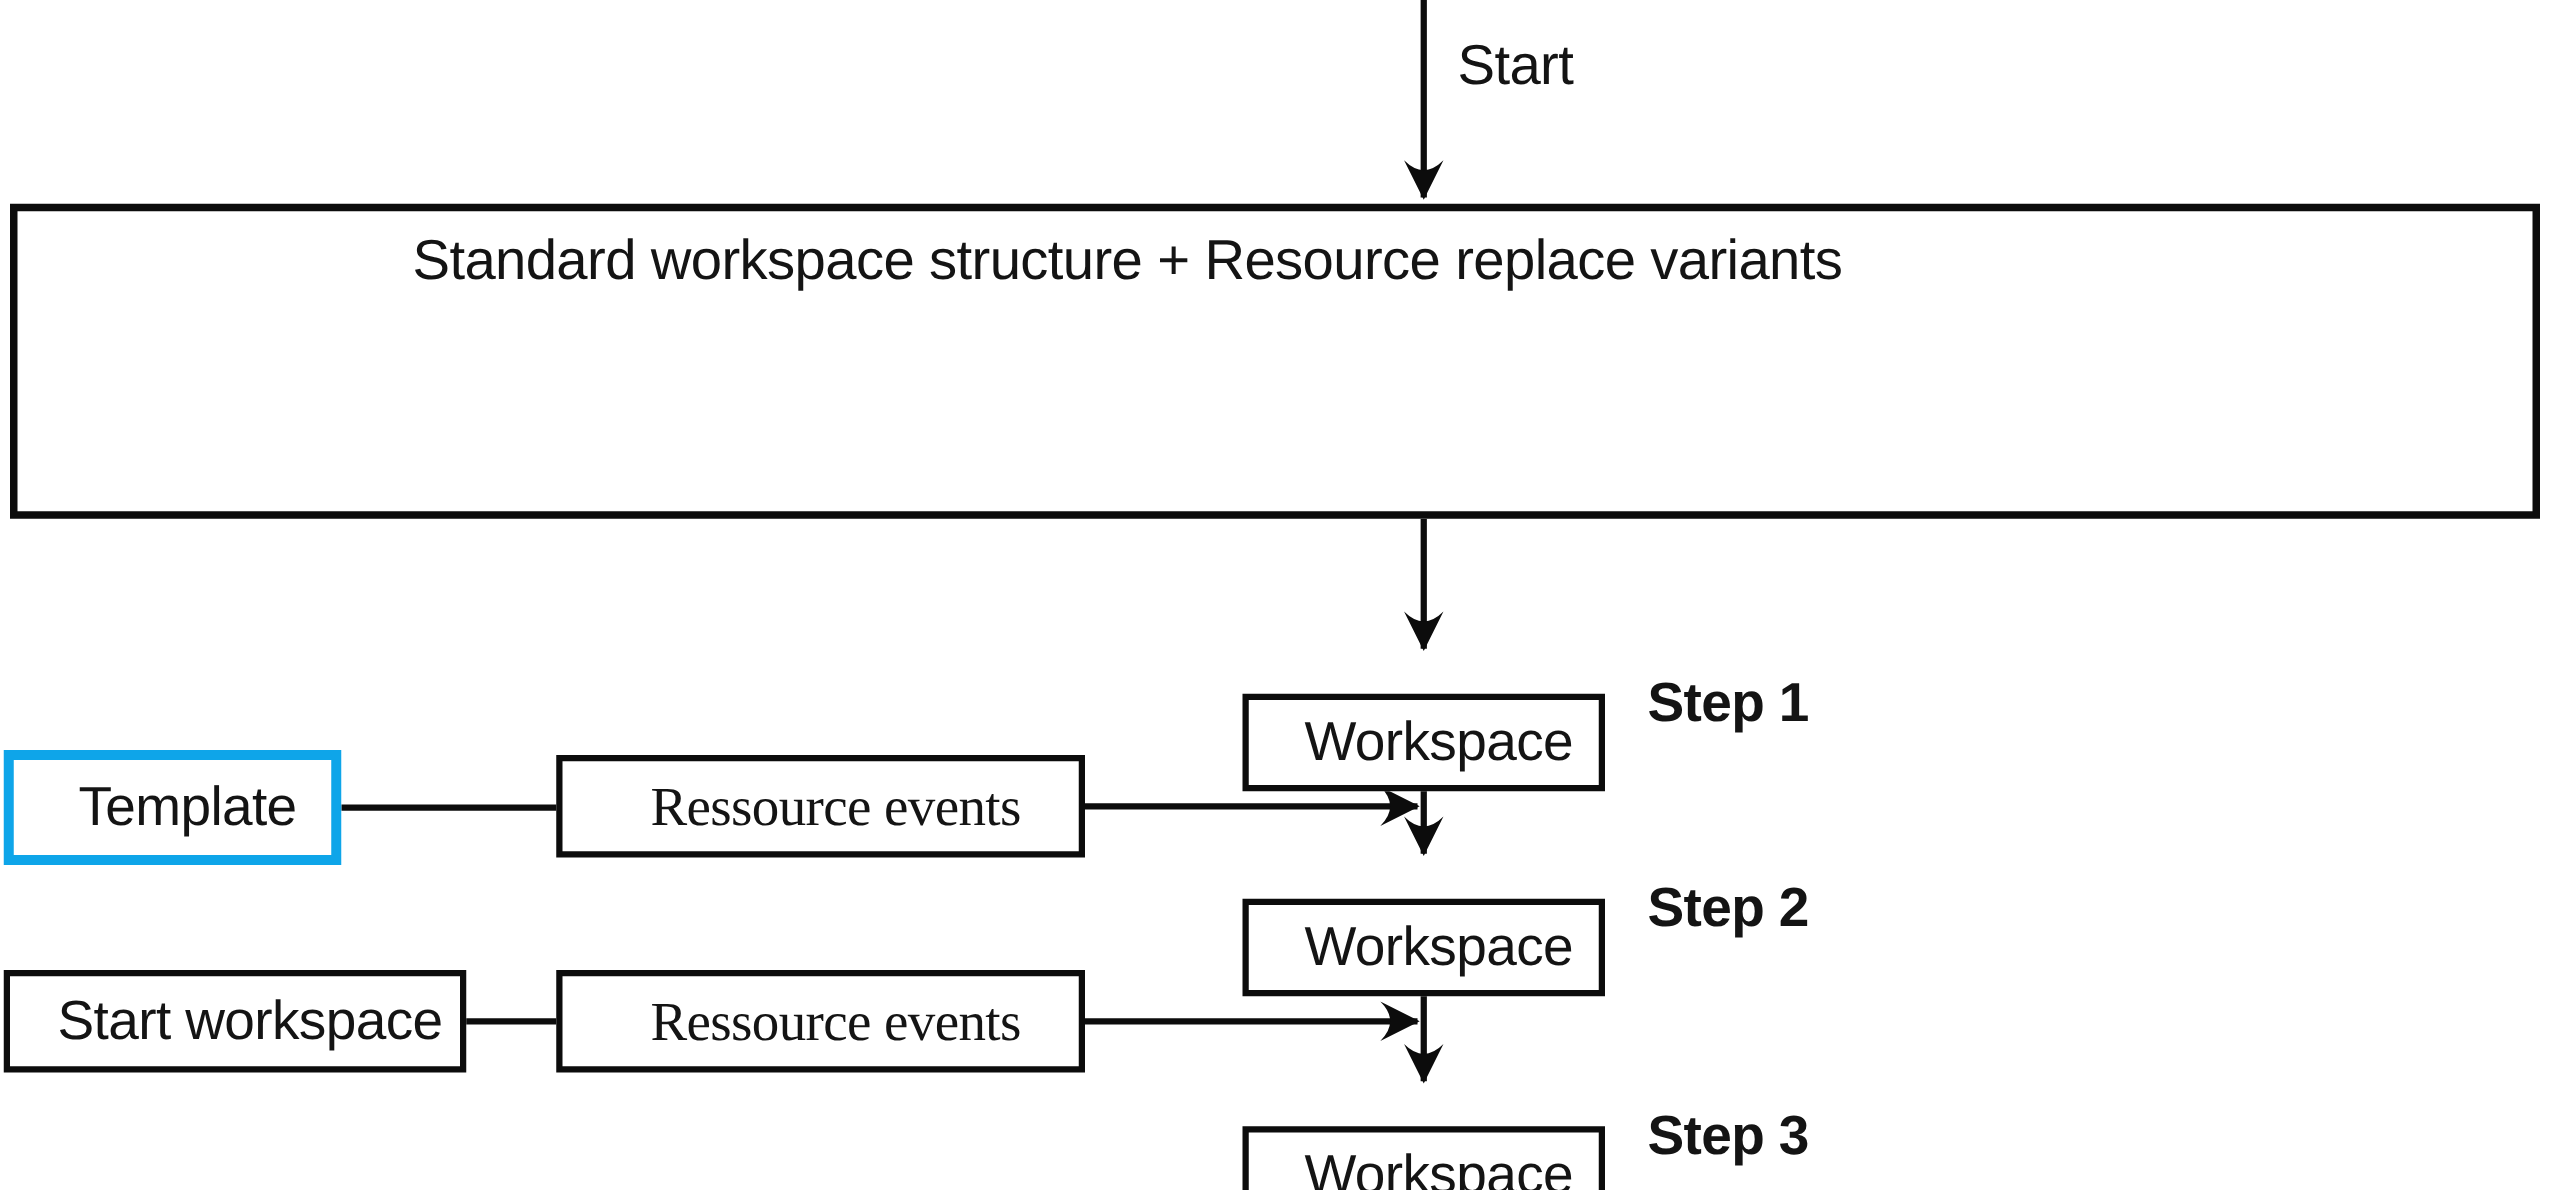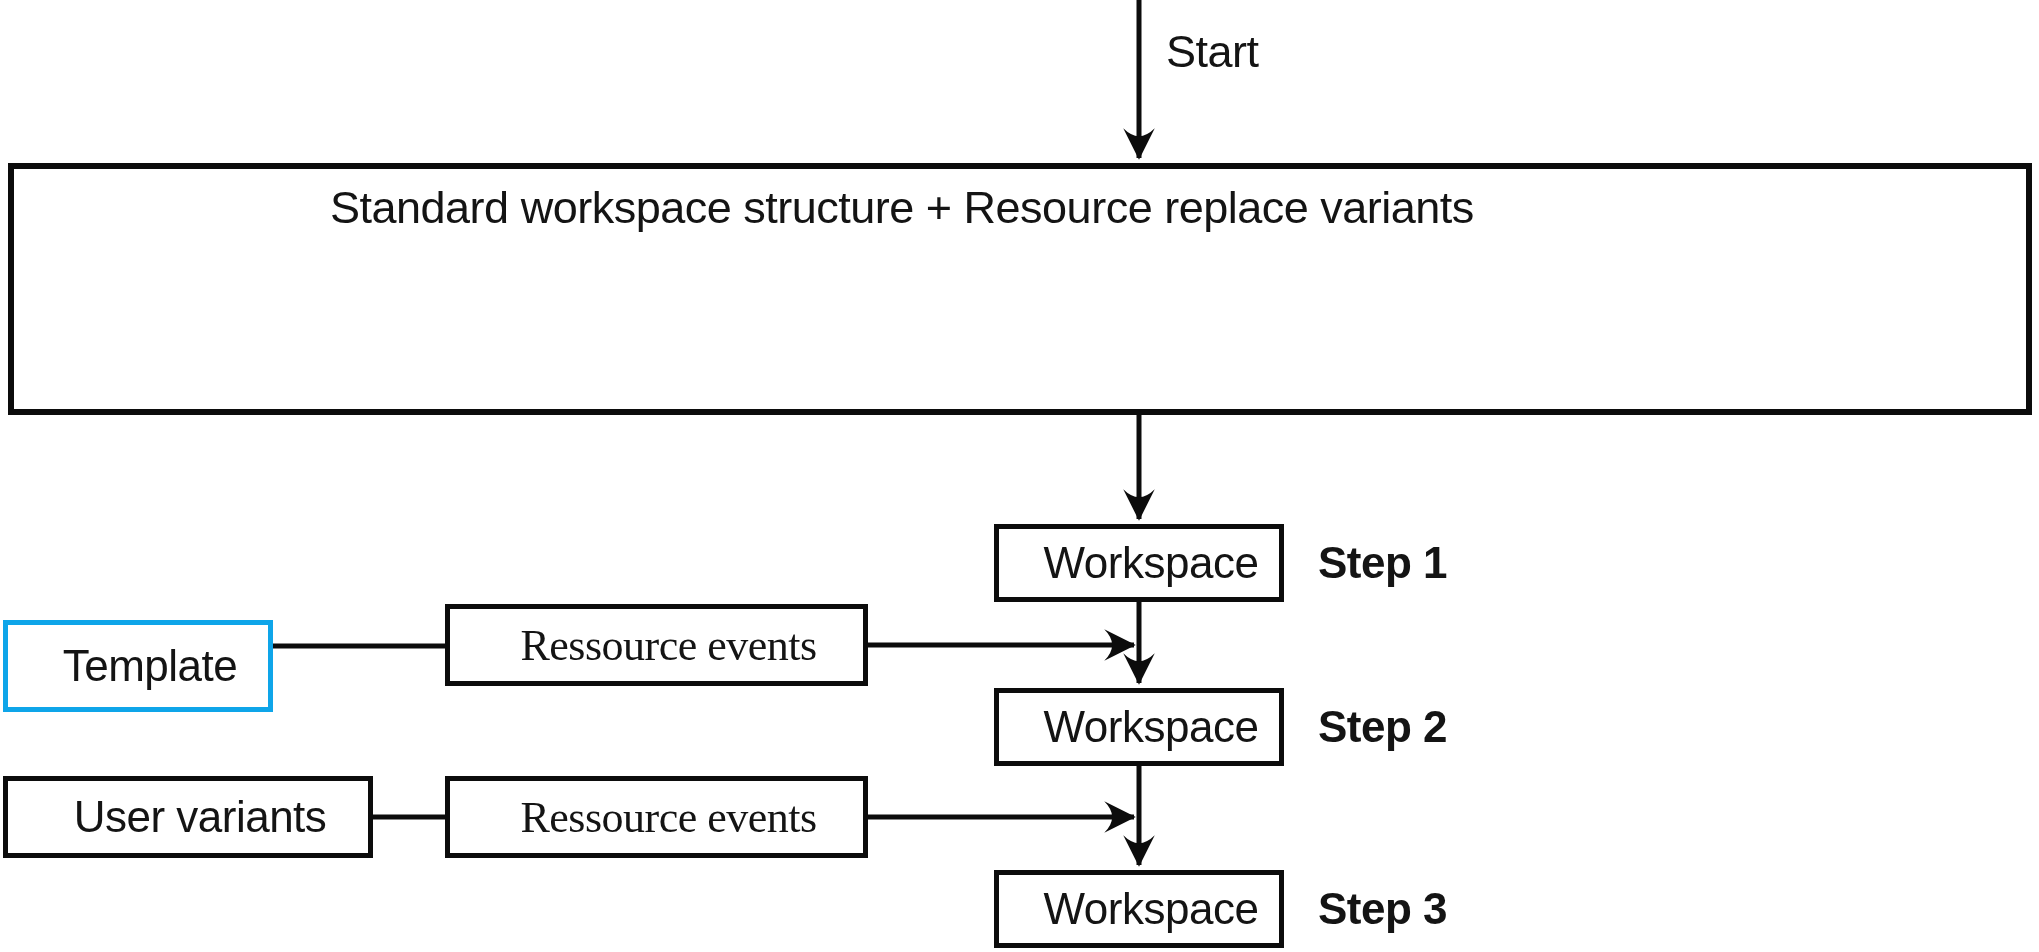--- a/index.html
+++ b/index.html
@@ -53,44 +53,45 @@
   .main-box .main-box-text {
     position: absolute;
     left: 316px;
     top: 13px;
     font-size: 45px;
   }
   .step-box {
     left: 994px;
     width: 290px;
     height: 78px;
+    margin-top: 31px;
   }
   .step-box.s1 { top: 524px; }
   .step-box.s2 { top: 688px; }
   .step-box.s3 { top: 870px; }
   .side-label {
     position: absolute;
     left: 1318px;
     height: 78px;
     display: flex;
     align-items: center;
     font-size: 44px;
     letter-spacing: -0.5px;
     white-space: nowrap;
     font-weight: bold;
   }
   .side-label.s1 { top: 524px; }
   .side-label.s2 { top: 688px; }
   .side-label.s3 { top: 870px; text-align: center; }
   .template-box {
     left: 3px;
-    top: 620px;
+    top: 600px;
     width: 270px;
     height: 92px;
-    border: 5px solid #0ea5e9;
+    border: 8px solid #0ea5e9;
   }
   .res-box {
     left: 445px;
     width: 423px;
     height: 82px;
     font-family: Liberation Serif, serif;
   }
   .res-box.r1 { top: 604px; }
   .res-box.r2 { top: 776px; }
   .uw-box {
@@ -155,20 +156,20 @@
 
   <div class="box template-box">
     <span>Template</span>
   </div>
 
   <div class="box res-box r1">
     <span>Ressource events</span>
   </div>
 
   <div class="box uw-box">
-    <span>User variants</span>
+    <span>Start workspace</span>
   </div>
 
   <div class="box res-box r2">
     <span>Ressource events</span>
   </div>
 
 </div>
 
 </body></html>

